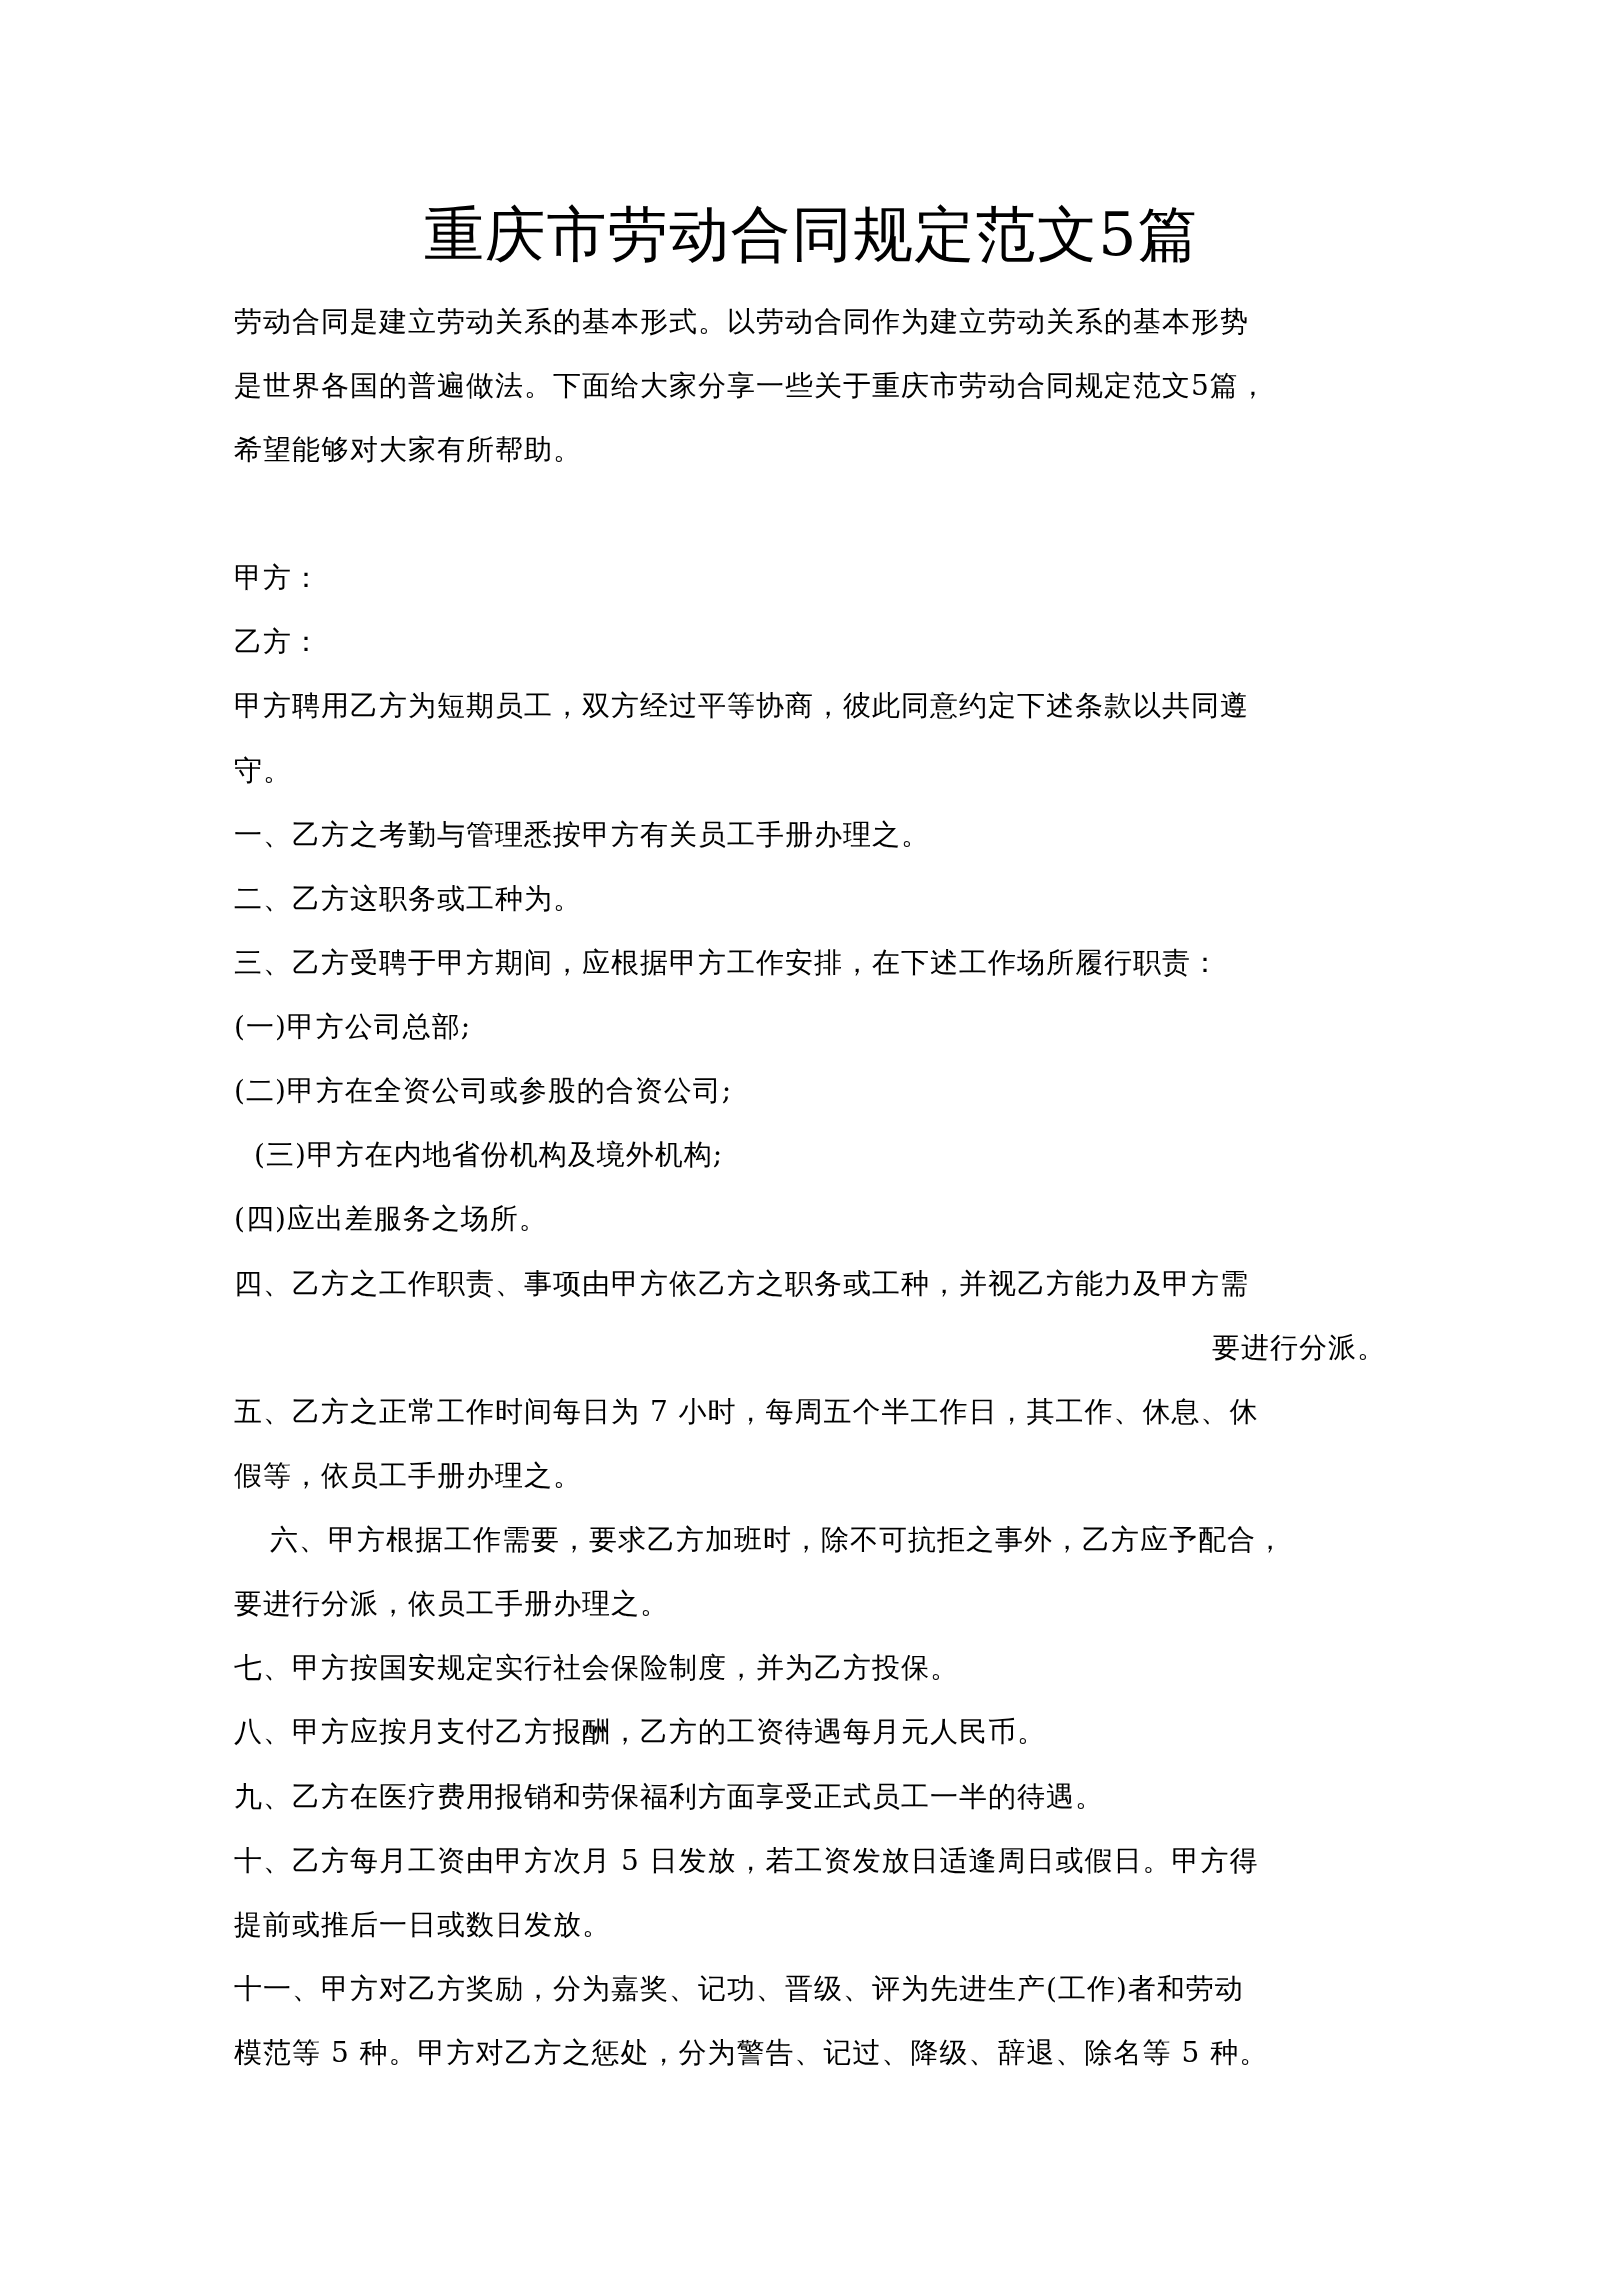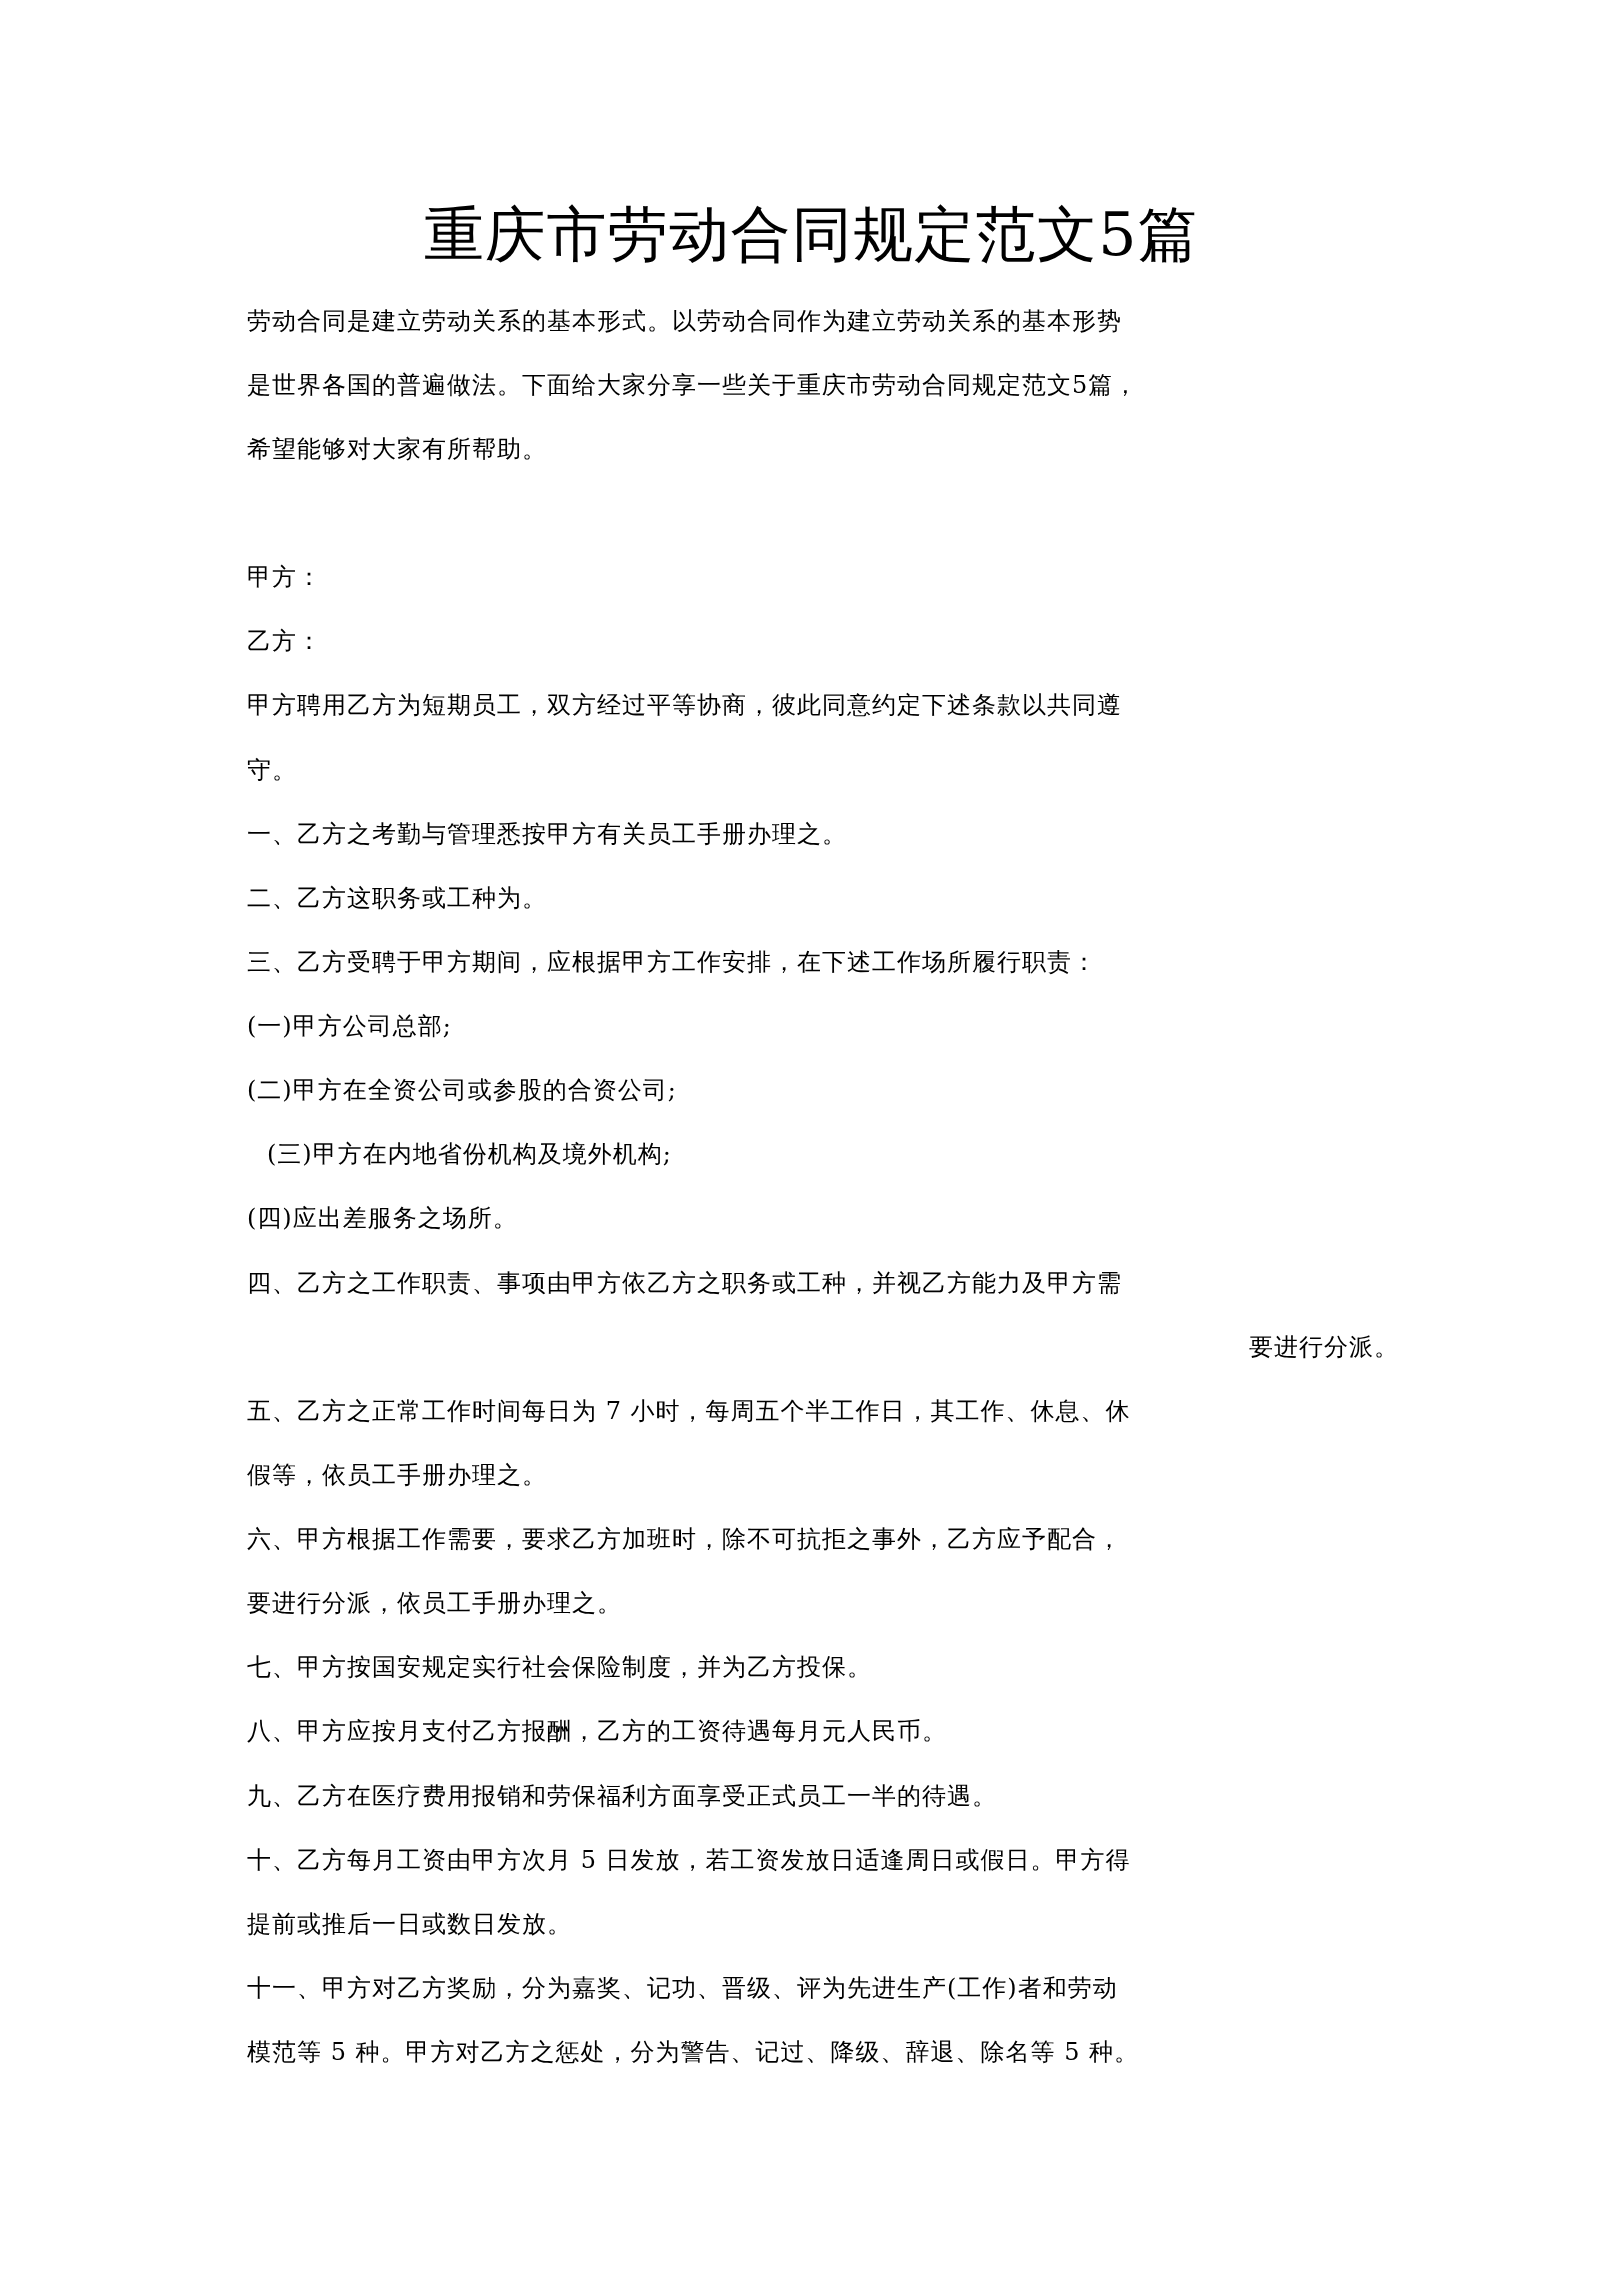--- a/index.html
+++ b/index.html
@@ -30,23 +30,23 @@
       width: 1623px;
       text-align: center;
       font-size: 60px;
       line-height: 79px;
       letter-spacing: 1.3px;
       font-weight: normal;
       margin: 0;
     }
     .line {
       position: absolute;
-      left: 247px;
+      left: 234px;
       width: 1152px;
-      font-size: 24px;
+      font-size: 28px;
       line-height: 43px;
       white-space: nowrap;
       letter-spacing: 1px;
     }
   </style>
 </head>
 <body>
 
 <div class="page">
 
@@ -70,21 +70,21 @@
   <div class="line" style="top:1069px;">(二)甲方在全资公司或参股的合资公司;</div>
   <div class="line" style="top:1133px;margin-left:20px;">(三)甲方在内地省份机构及境外机构;</div>
   <div class="line" style="top:1197px;">(四)应出差服务之场所。</div>
 
   <div class="line" style="top:1262px;">四、乙方之工作职责、事项由甲方依乙方之职务或工种，并视乙方能力及甲方需</div>
   <div class="line" style="top:1326px;text-align:right;">要进行分派。</div>
 
   <div class="line" style="top:1390px;">五、乙方之正常工作时间每日为 7 小时，每周五个半工作日，其工作、休息、休</div>
   <div class="line" style="top:1454px;">假等，依员工手册办理之。</div>
 
-  <div class="line" style="top:1518px;">六、甲方根据工作需要，要求乙方加班时，除不可抗拒之事外，乙方应予配合，</div>
+  <div class="line" style="top:1518px;margin-left:36px;">六、甲方根据工作需要，要求乙方加班时，除不可抗拒之事外，乙方应予配合，</div>
   <div class="line" style="top:1582px;">要进行分派，依员工手册办理之。</div>
 
   <div class="line" style="top:1646px;">七、甲方按国安规定实行社会保险制度，并为乙方投保。</div>
   <div class="line" style="top:1710px;">八、甲方应按月支付乙方报酬，乙方的工资待遇每月元人民币。</div>
   <div class="line" style="top:1775px;">九、乙方在医疗费用报销和劳保福利方面享受正式员工一半的待遇。</div>
 
   <div class="line" style="top:1839px;">十、乙方每月工资由甲方次月 5 日发放，若工资发放日适逢周日或假日。甲方得</div>
   <div class="line" style="top:1903px;">提前或推后一日或数日发放。</div>
 
   <div class="line" style="top:1967px;">十一、甲方对乙方奖励，分为嘉奖、记功、晋级、评为先进生产(工作)者和劳动</div>

